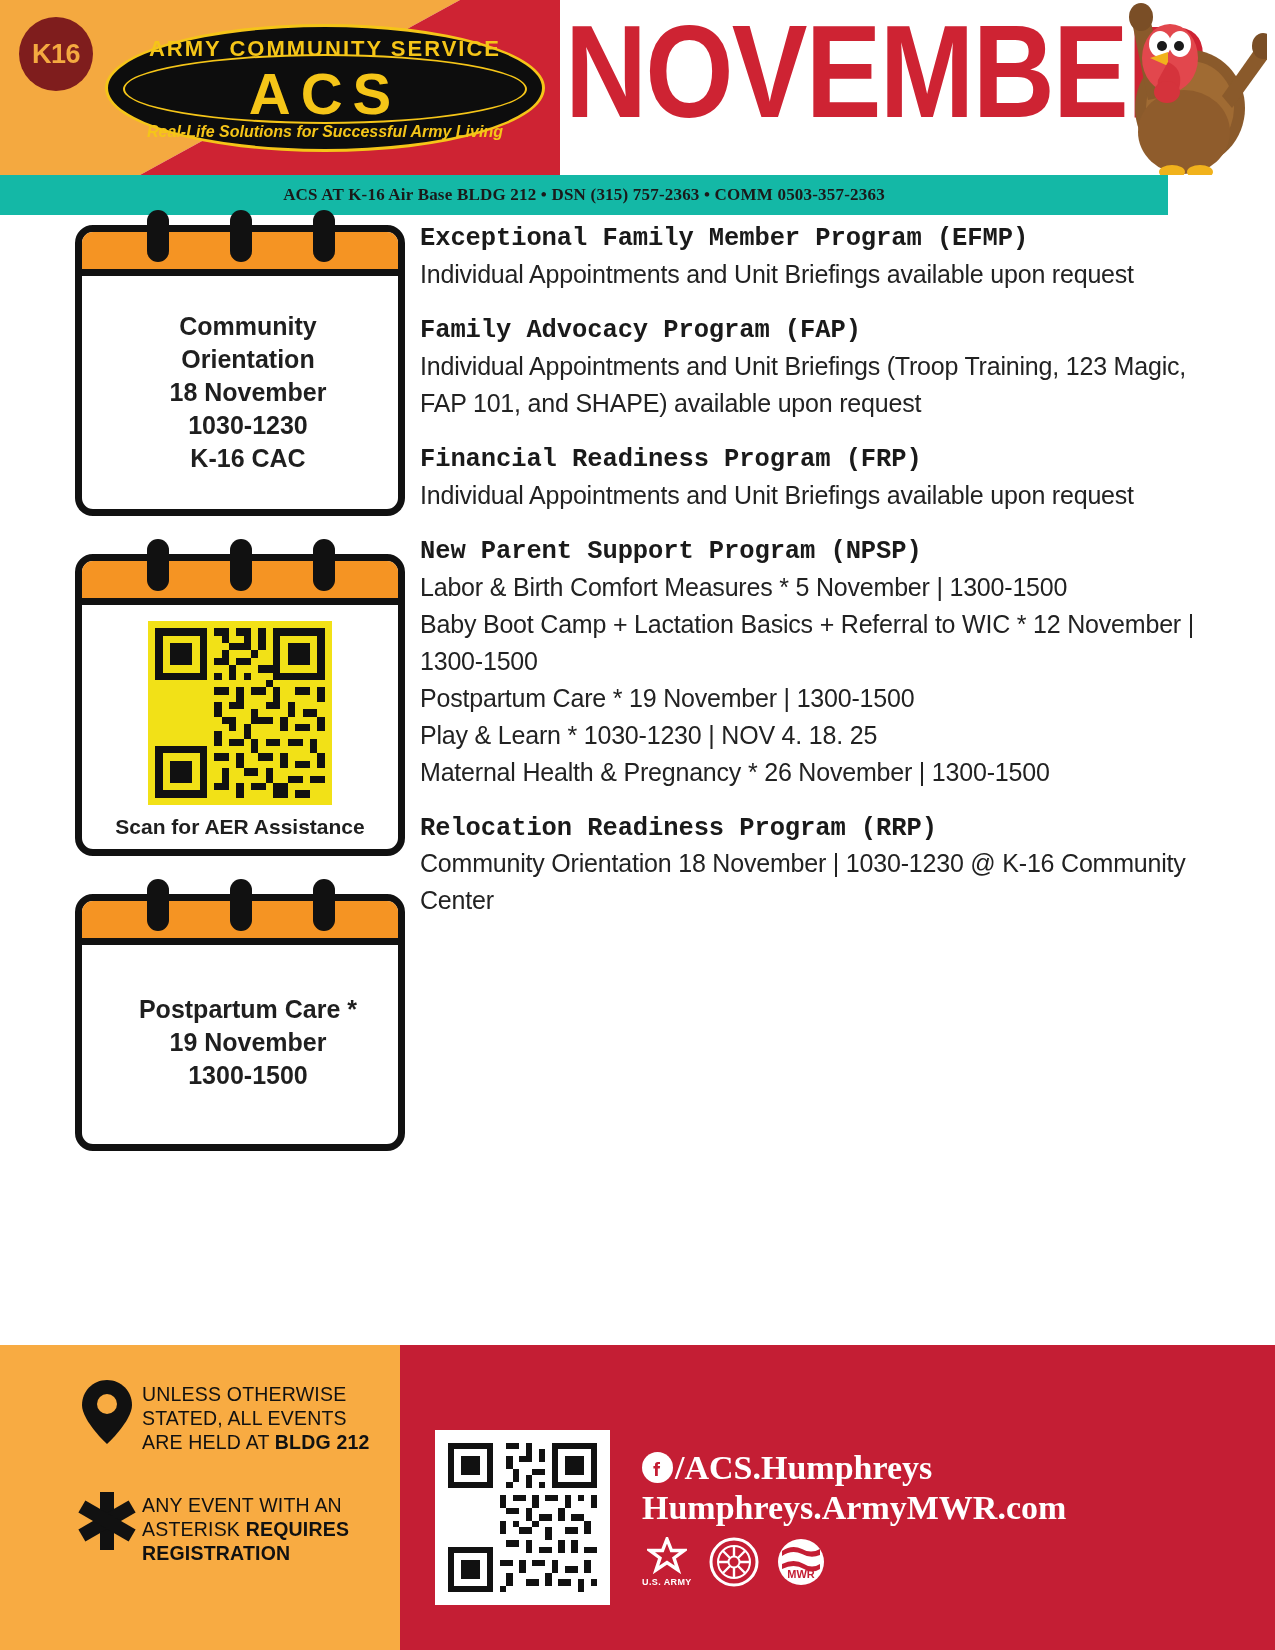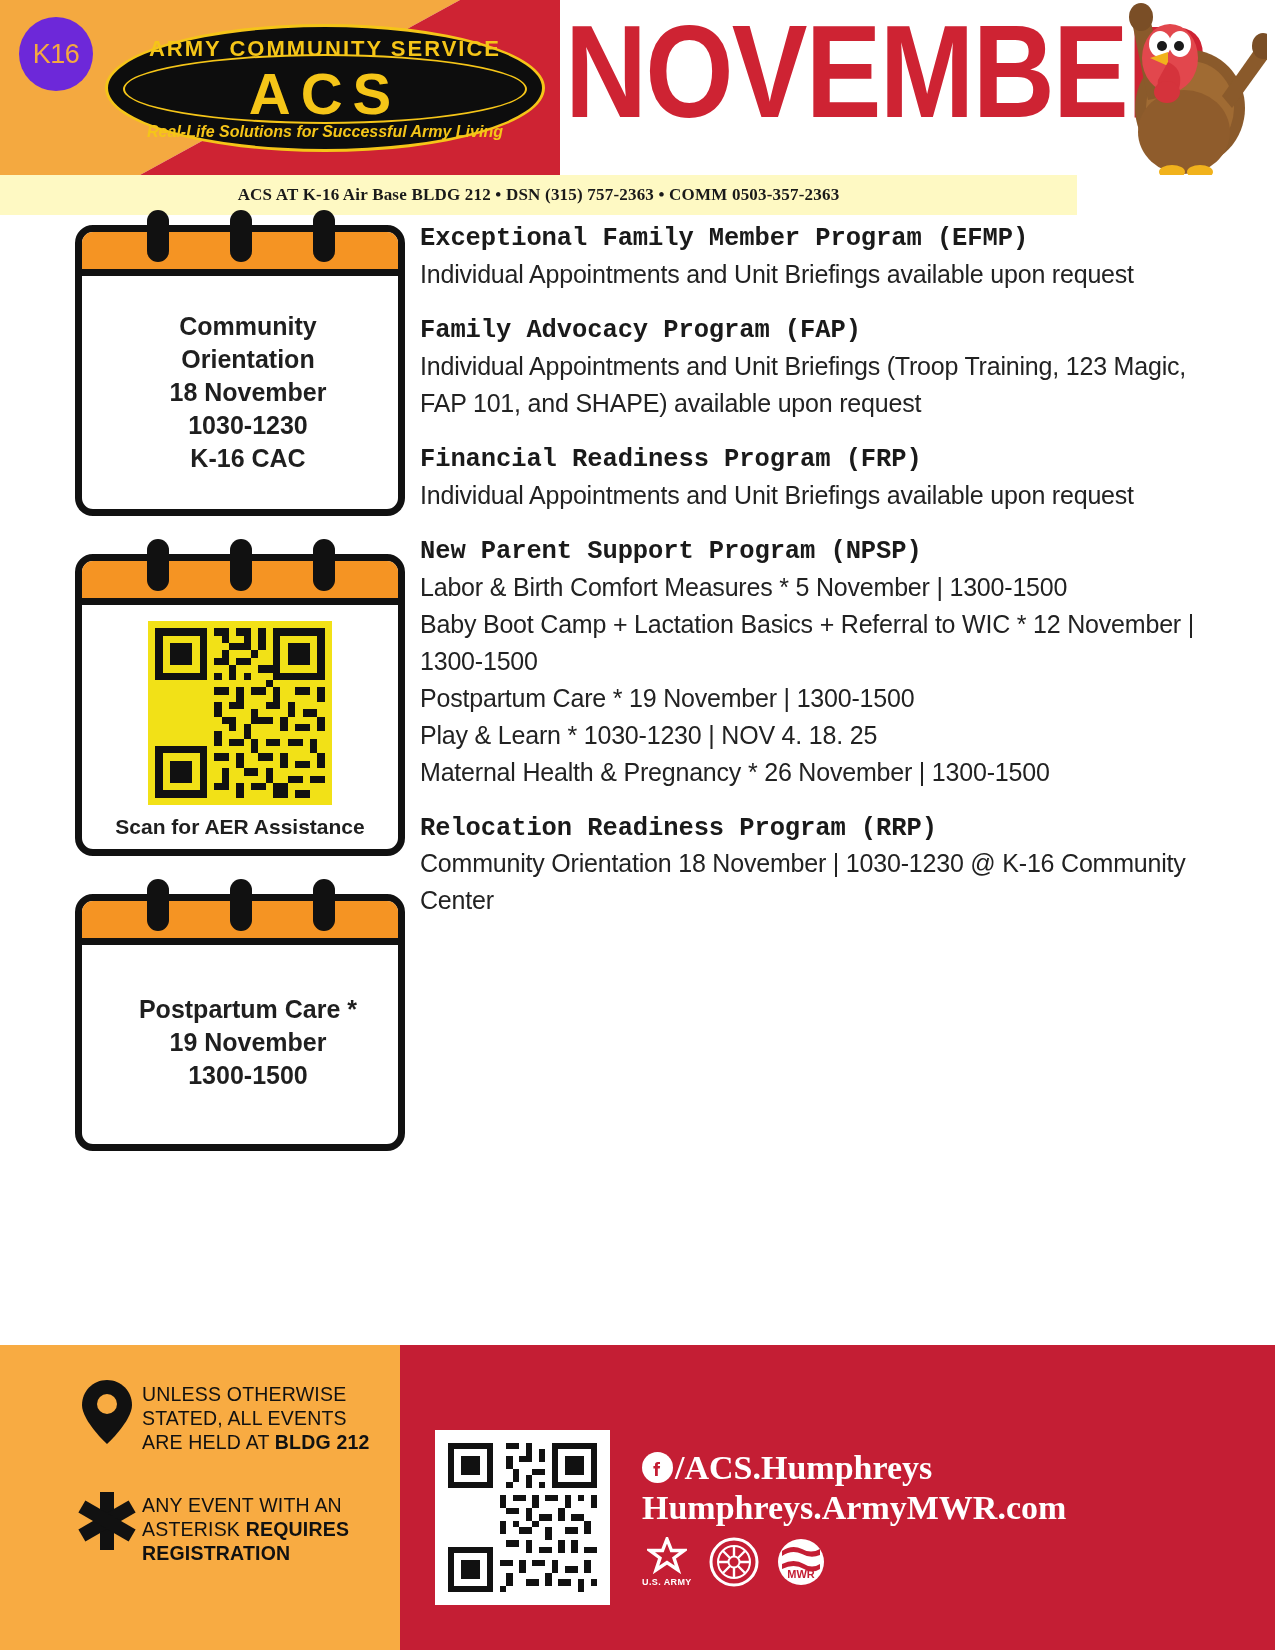--- a/index.html
+++ b/index.html
@@ -15,23 +15,23 @@
   .header { position: relative; width: 1275px; height: 175px; background: #ffffff; overflow: hidden; }
   .hdr-orange {
     position: absolute; left: 0; top: 0; width: 460px; height: 175px;
     background: #f4a940;
     clip-path: polygon(0 0, 460px 0, 140px 175px, 0 175px);
   }
   .hdr-redblock { position:absolute; left:88px; top:0; width:472px; height:175px; background:#ce2333;
     clip-path: polygon(372px 0, 472px 0, 472px 175px, 52px 175px); }
   .k16-badge {
     position: absolute; left: 19px; top: 17px; width: 74px; height: 74px;
-    border-radius: 50%; background: #6d28d9;
+    border-radius: 50%; background: #7f1d1d;
     display: flex; align-items: center; justify-content: center;
-    color: #f4a940; font-weight: normal; font-size: 27px; letter-spacing: -0.5px;
+    color: #f4a940; font-weight: bold; font-size: 27px; letter-spacing: -0.5px;
   }
   .acs-logo {
     position: absolute; left: 105px; top: 24px; width: 440px; height: 128px;
   }
   .acs-ellipse {
     position: absolute; inset: 0; border-radius: 50%;
     background: #0d0d0d; border: 3px solid #f5c518;
   }
   .acs-top-text {
     position: absolute; left: 0; right: 0; top: 12px; text-align: center;
@@ -49,21 +49,21 @@
   .acs-ring1 { position:absolute; left:18px; right:18px; top:30px; height:70px; border:2px solid #f5c518; border-radius:50%; }
   .month-title {
     position: absolute; left: 565px; top: 6px;
     font-size: 132px; font-weight: bold; color: #ce2333;
     letter-spacing: -2px; line-height: 1;
     transform: scaleX(0.86); transform-origin: left top;
     font-family: "Liberation Sans Narrow", "Liberation Sans", sans-serif;
   }
   .turkey { position: absolute; right: 8px; top: 0px; width: 195px; height: 180px; }
   .contact-bar {
-    width: 1077px; height: 40px; background: #fef9c3;
+    width: 1168px; height: 40px; background: #14b8a6;
     display: flex; align-items: center; justify-content: center; text-align: right;
   }
   .contact-bar span {
     font-size: 17px; font-weight: bold; color: #1a1a1a;
     font-family: "Liberation Serif", serif; letter-spacing: 0.2px;
   }
 
   
   .body-area { position: relative; width: 1275px; height: 1130px; background: #fff; }
 

